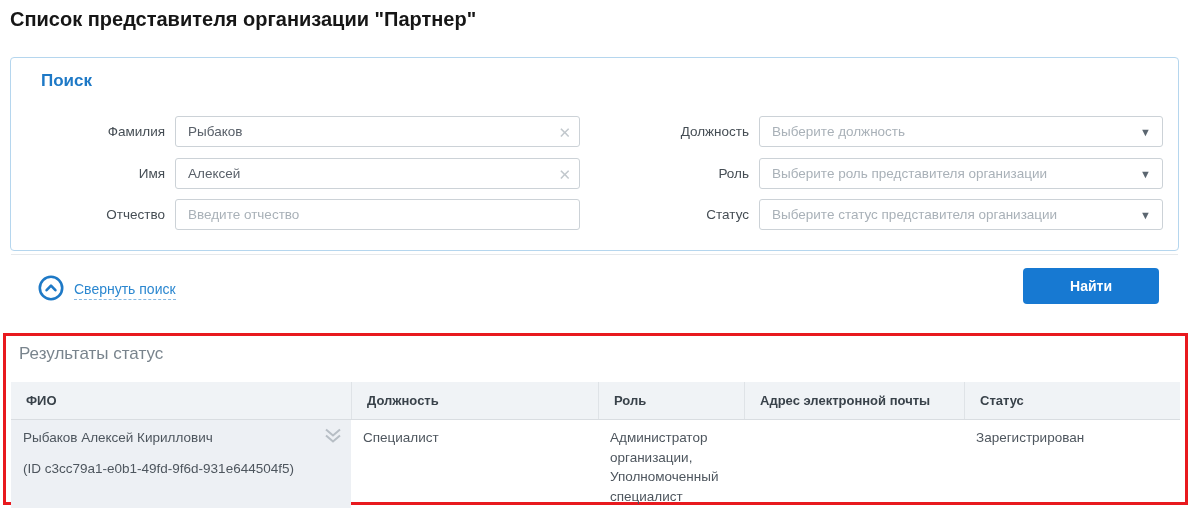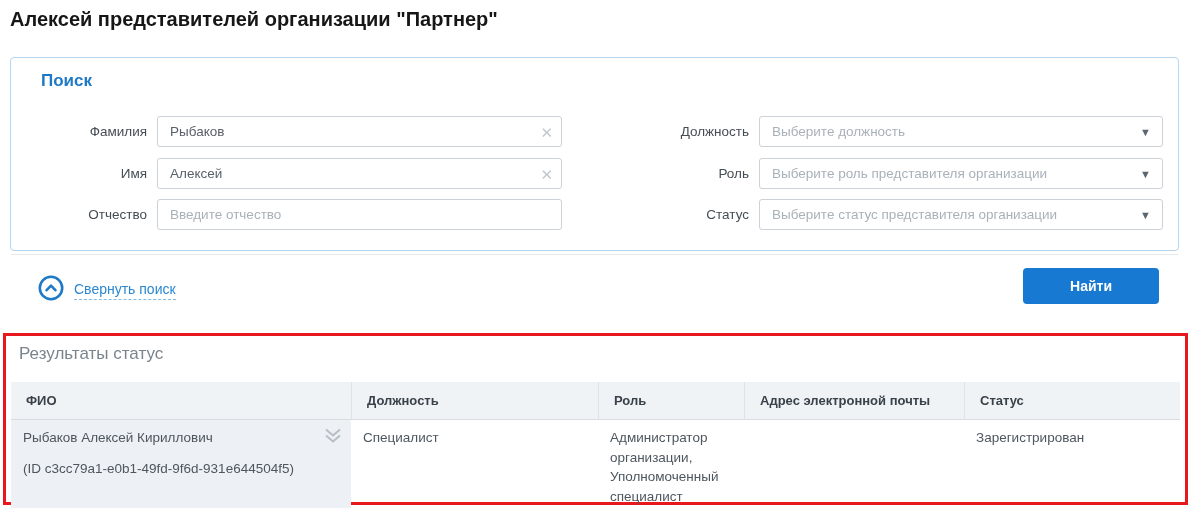--- a/index.html
+++ b/index.html
@@ -10,21 +10,21 @@
 
   
   .search-panel { position:absolute; left:10px; top:57px; width:1169px; height:194px;
     border:1px solid var(--panel-border); border-radius:4px; background:#fff; }
   .search-title { position:absolute; left:30px; top:13px; font-size:17px; font-weight:700; color:var(--accent-blue); }
 
   .field { position:absolute; display:flex; align-items:center; }
   .field label { display:block; text-align:right; font-size:13.5px; color:var(--label-text); }
   .f-left label { width:120px; margin-right:10px; }
   .f-right label { width:178px; margin-right:10px; }
-  .f-left  { left:16px; }
+  .f-left  { left:34px; }
   .f-right { left:560px; }
   .r1 { top:58px; } .r2 { top:100px; } .r3 { top:141px; }
 
   .input-wrap { position:relative; }
   .input-wrap input, .select-box {
     width:405px; height:31px; border:1px solid var(--input-border); border-radius:3px;
     font-family:inherit; font-size:13.5px; color:var(--value-text);
     padding:0 27px 0 12px; background:#fff; outline:none; display:flex; align-items:center; }
   .f-right .select-box { width:404px; }
   .input-wrap input::placeholder { color:var(--placeholder); }
@@ -58,21 +58,21 @@
   .th:first-child { border-left:none; }
   .trow { border-bottom:1px solid var(--table-border); min-height:77px; }
   .td { padding:8px 12px; font-size:13.5px; color:var(--cell-text); line-height:1.45; }
   .td-fio { background:var(--cell-bg); position:relative; padding-right:36px; }
   .fio-id { margin-top:11px; }
   .expand-icon { position:absolute; right:9px; top:8px; cursor:pointer; }
 </style>
 </head>
 <body>
 
-<div class="page-title">Алексей представителей организации "Партнер"</div>
+<div class="page-title">Список представителя организации "Партнер"</div>
 
 <section class="search-panel">
   <div class="search-title">Поиск</div>
 
   <div class="field f-left r1">
     <label>Фамилия</label>
     <div class="input-wrap">
       <input type="text" value="Рыбаков" style="">
       <span class="clear-x">✕</span>
     </div>

